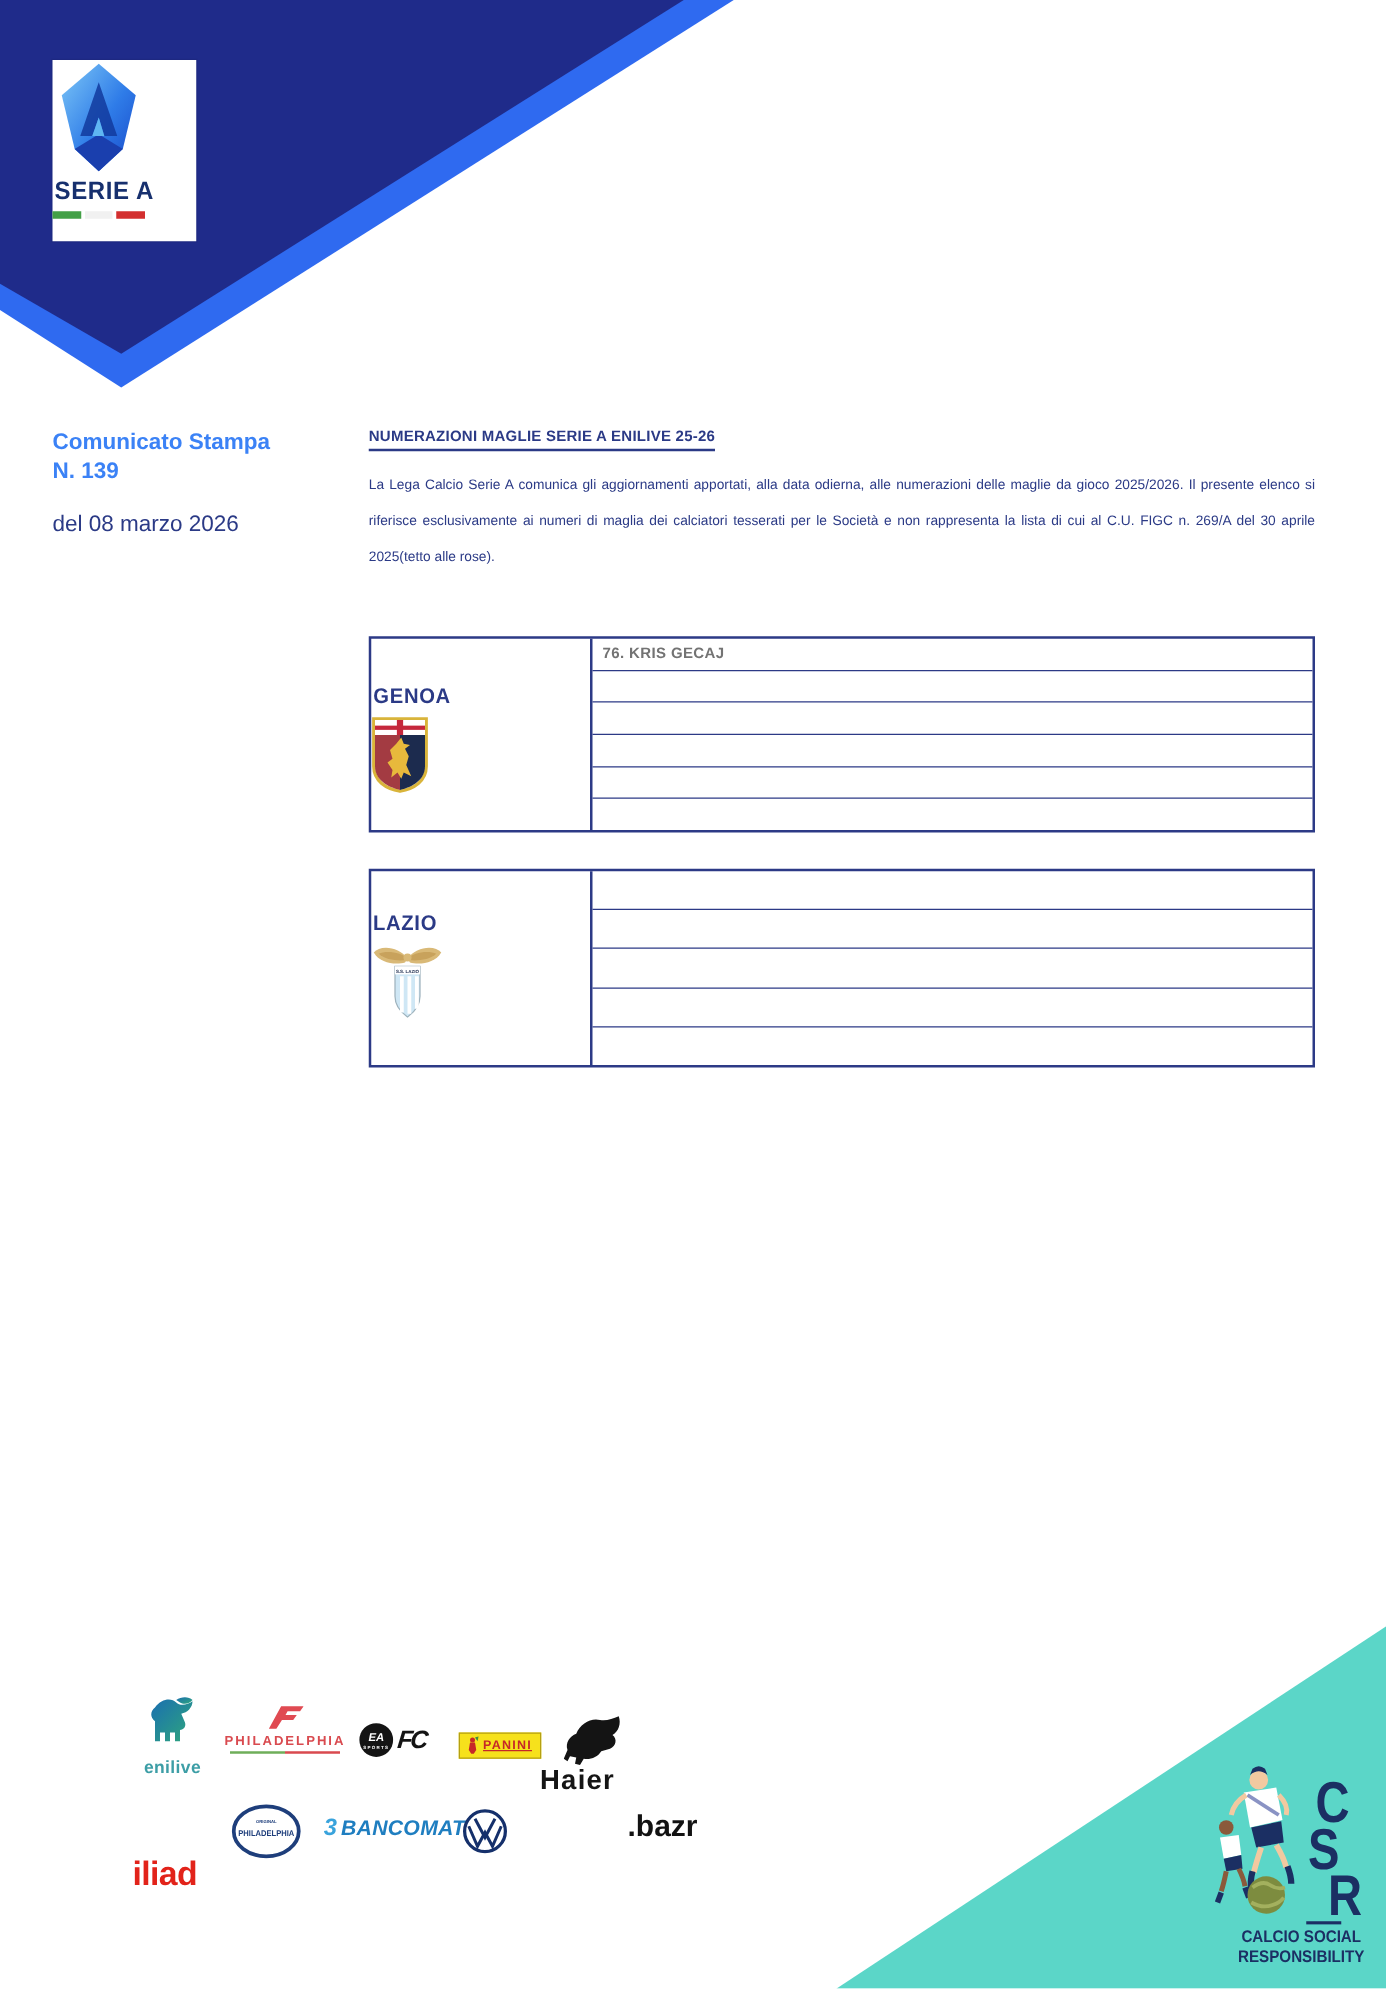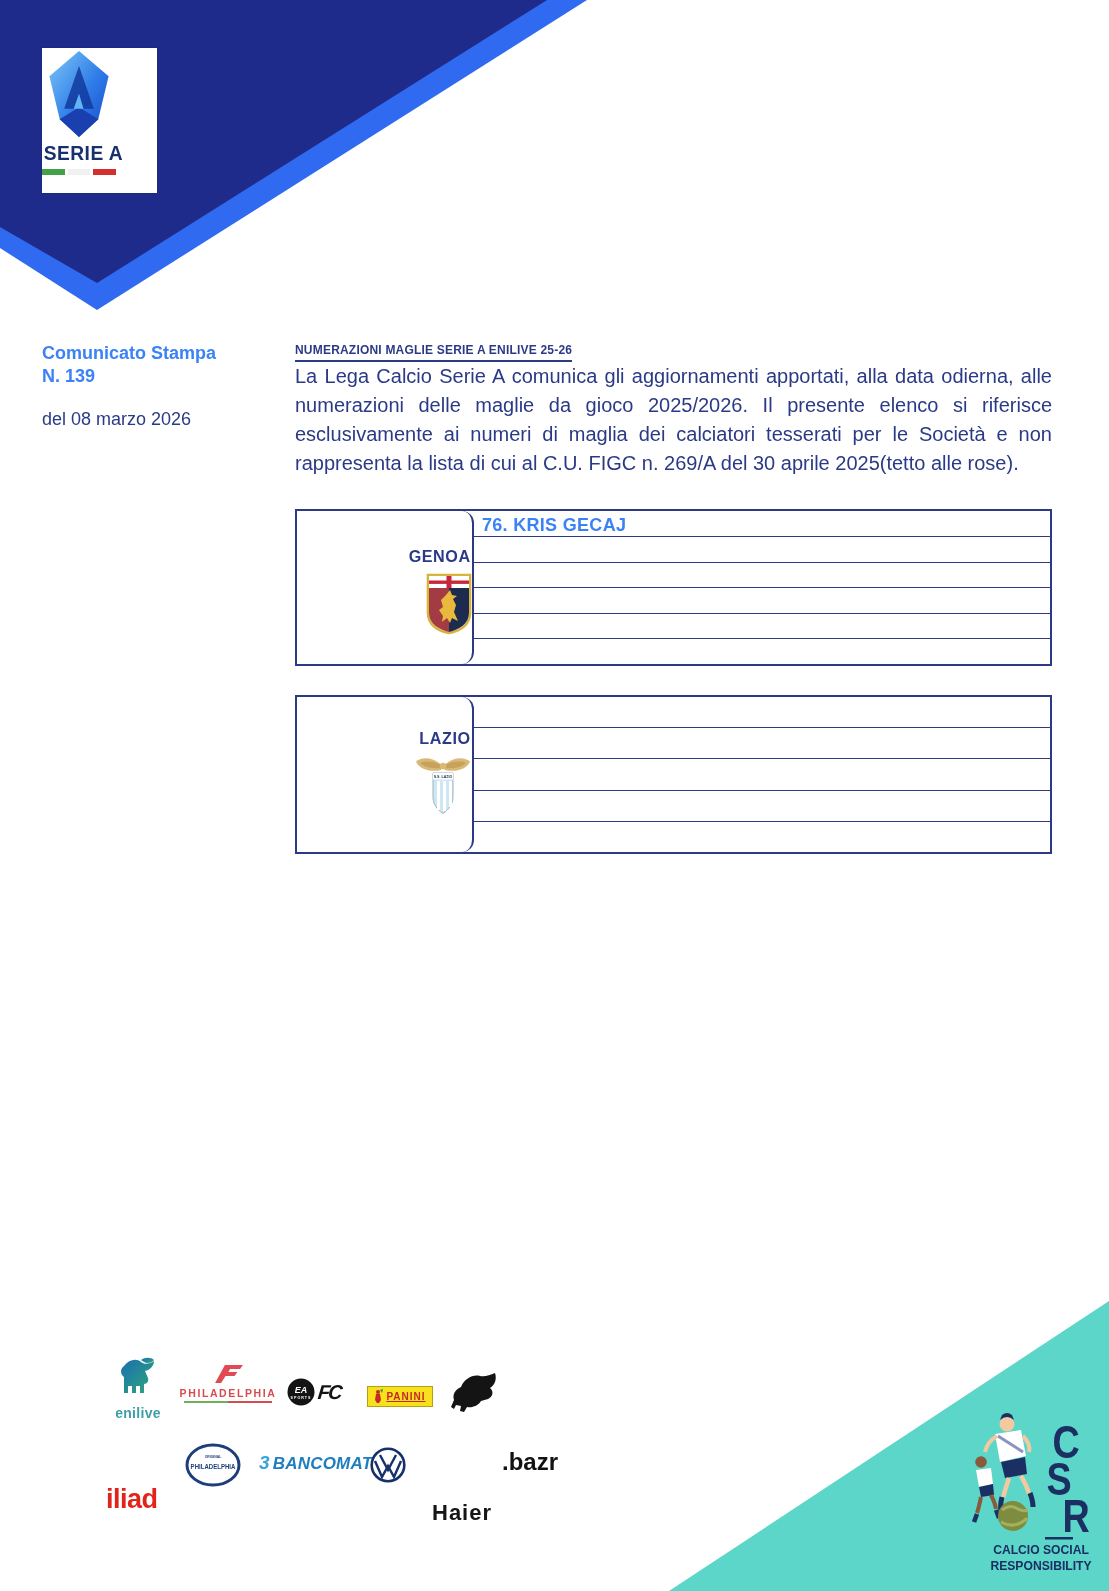--- a/index.html
+++ b/index.html
@@ -21,32 +21,32 @@
 
   
   .meta{left:42px;top:342px;width:220px;}
   .meta-title{font-size:18px;line-height:23px;font-weight:700;margin:0;color:#3b82f6;}
   .meta-date{font-size:18px;margin-top:21px;color:#2b3a86;}
 
   
   .article{left:295px;top:340px;width:757px;}
   .article-title{display:inline-block;font-size:12px;font-weight:700;letter-spacing:.2px;
                  border-bottom:2px solid #2b3a86;padding-bottom:3px;}
-  .article-body{font-size:20px;line-height:29px;text-align:justify;}
+  .article-body{margin-top:13px;font-size:11px;line-height:29px;text-align:justify;}
 
   
   .team-table{left:295px;width:757px;border:2px solid #2c3a86;display:flex;background:#fff;box-sizing:border-box;}
   #table-genoa{top:509px;height:157px;}
   #table-lazio{top:695px;height:159px;}
-  .team-cell{width:177px;border-right:2px solid #2c3a86;display:flex;flex-direction:column;align-items:flex-end;box-sizing:border-box;border-radius:12px;}
+  .team-cell{width:177px;border-right:2px solid #2c3a86;display:flex;flex-direction:column;align-items:flex-start;box-sizing:border-box;}
   .team-name{font-size:17px;font-weight:700;letter-spacing:.6px;margin-top:36px;transform:scaleX(.95);}
   .team-crest{margin-top:6px;}
   .num-rows{flex:1;display:flex;flex-direction:column;}
-  .num-row{flex:1;border-bottom:1.5px solid #2c3a86;font-size:18px;font-weight:600;letter-spacing:.3px;
-           padding:4px 0 0 8px;box-sizing:border-box;color:#3b82f6;}
+  .num-row{flex:1;border-bottom:1.5px solid #2c3a86;font-size:12px;font-weight:600;letter-spacing:.3px;
+           padding:4px 0 0 8px;box-sizing:border-box;color:#737373;}
   .num-row:last-child{border-bottom:none;}
 
   
   .sp{display:flex;flex-direction:column;align-items:center;}
   .enilive-label{font-size:14px;font-weight:600;color:#3d9ea6;letter-spacing:.3px;margin-top:1px;}
   .fr-text{font-size:10.5px;font-weight:800;color:#d94a4f;letter-spacing:1.6px;margin-top:2px;}
   .fr-underline{display:flex;width:88px;height:2px;margin-top:2px;}
   .fr-underline .g{flex:1;background:#6fae5a;}
   .fr-underline .r{flex:1;background:#d94a4f;}
   .ea-wrap{display:flex;align-items:center;gap:3px;}
@@ -214,21 +214,21 @@
   <div class="abs bancomat" style="left:259px;top:1452px;">
     <span class="n3">3</span><span>BANCOMAT</span>
   </div>
 
   <svg class="abs" style="left:370px;top:1447px;" width="36" height="36" viewBox="0 0 36 36">
     <circle cx="18" cy="18" r="16.3" fill="#ffffff" stroke="#15306b" stroke-width="2.6"></circle>
     <path d="M10,8 L18,23 L26,8" fill="none" stroke="#15306b" stroke-width="2.4"></path>
     <path d="M5,14 L12,30 L18,19 L24,30 L31,14" fill="none" stroke="#15306b" stroke-width="2.4"></path>
   </svg>
 
-  <div class="abs haier" style="left:432px;top:1500px;">Haier</div>
+  <div class="abs haier" style="left:432px;top:1411px;">Haier</div>
 
   <div class="abs bazr" style="left:502px;top:1448px;">.bazr</div>
 
   <svg id="csr-svg" class="abs" width="520" height="305" viewBox="0 0 520 305">
     <polygon points="520,15 80,305 520,305" fill="#5bd6c8"></polygon>
 
     <g>
       <circle cx="418" cy="138" r="7.5" fill="#f2c9a0"></circle>
       <path d="M411,134 q7,-6 14,0 l-2,-5 q-5,-4 -10,0 z" fill="#1b2f63"></path>
       <path d="M406,148 L432,144 L437,170 L411,176 Z" fill="#ffffff"></path>

